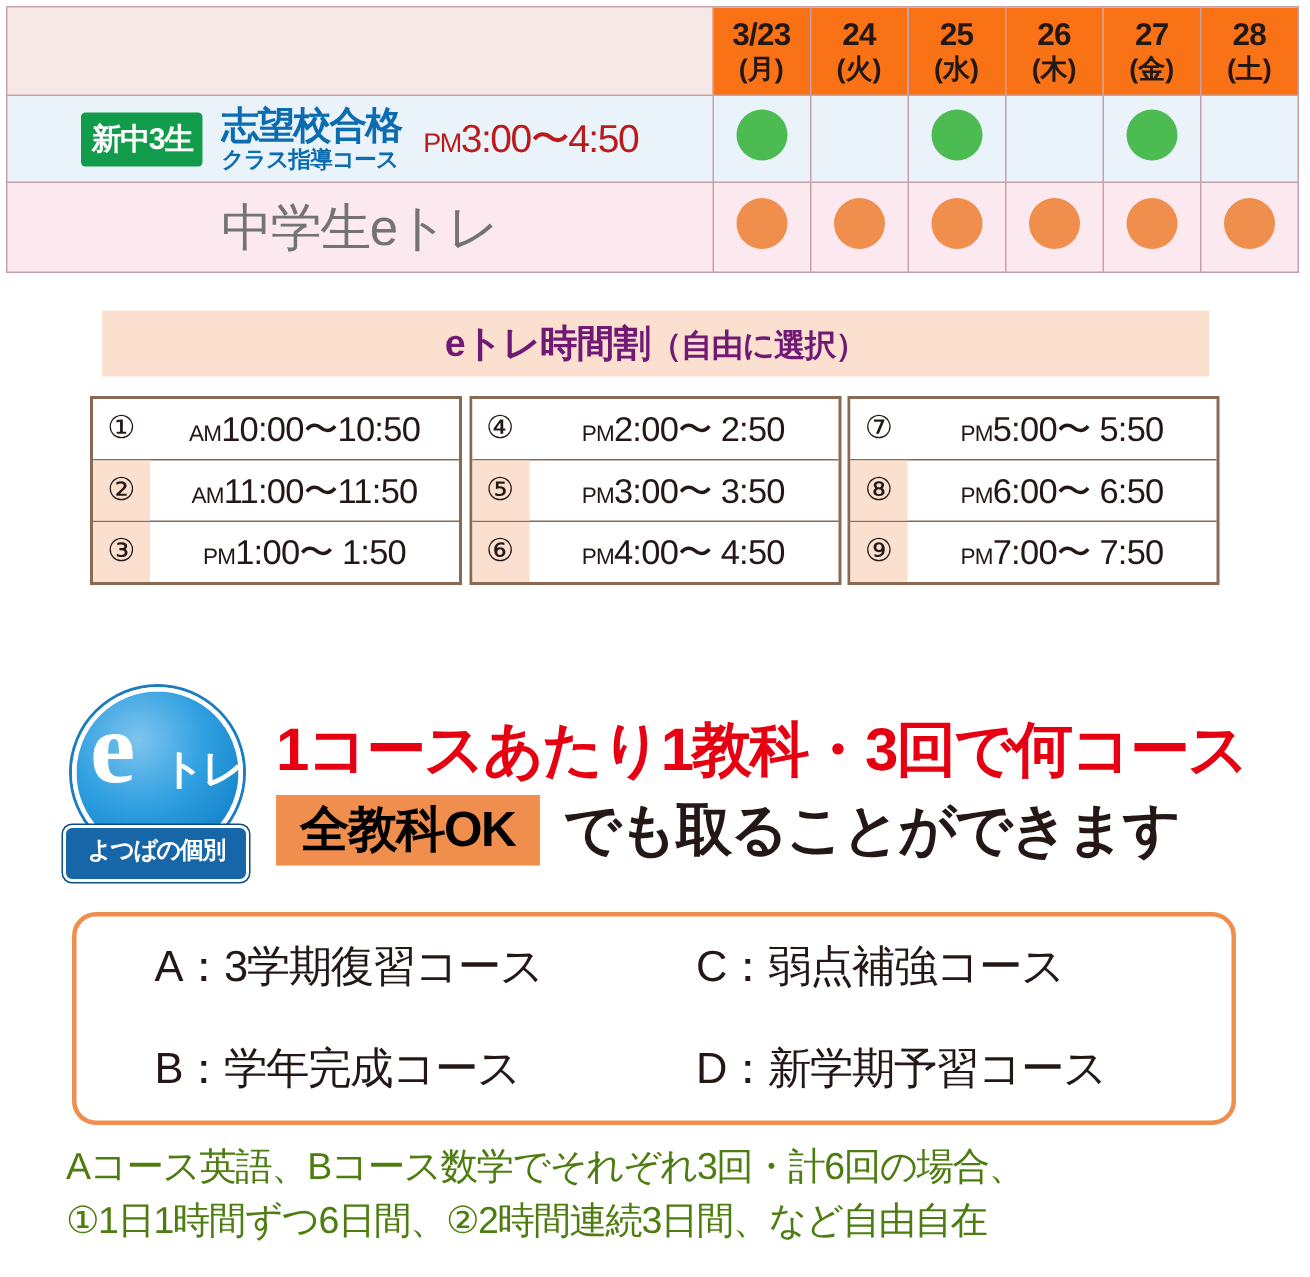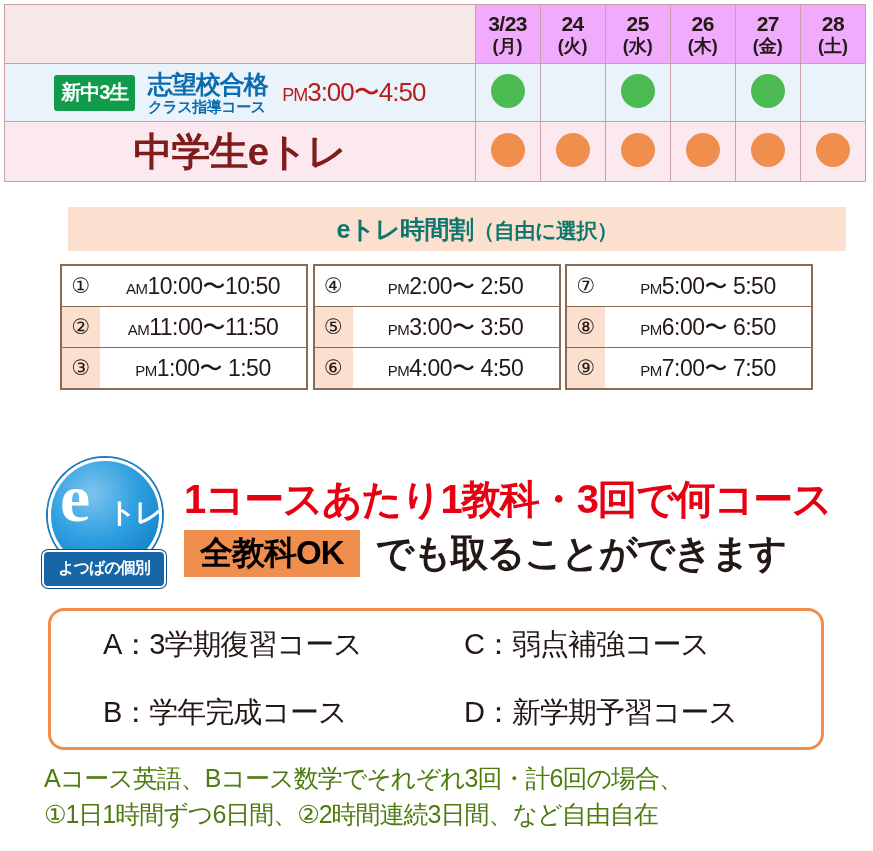--- a/index.html
+++ b/index.html
@@ -36,21 +36,21 @@
     vertical-align: middle;
   }
   .sched .col-label { width: 470px; }
   .sched .col-day   { width: 65px; }
 
   .hdr-blank {
     background: #f7e8e8;
     height: 58px;
   }
   .hdr-day {
-    background: #f0abfc;
+    background: #f97316;
     font-size: 21px;
     line-height: 1.15;
     font-weight: 700;
     color: #231815;
     height: 58px;
     margin-top: 32px;
   }
   .hdr-day .d1 { display: block; letter-spacing: -0.5px; }
   .hdr-day .d2 { display: block; font-size: 18px; }
 
@@ -104,23 +104,23 @@
     margin-left: 10px;
     font-size: 26px;
     color: #b91c1c;
     letter-spacing: -1px;
   }
   .time-text .ampm { font-size: 18px; }
 
   .label-cell-2 {
     text-align: left;
     padding-left: 14px;
-    font-size: 39px;
-    font-weight: 700;
-    color: #7f1d1d;
+    font-size: 34px;
+    font-weight: 400;
+    color: #737373;
     letter-spacing: -1px;
   }
 
   .dot {
     display: inline-block;
     width: 34px;
     height: 34px;
     border-radius: 50%;
   }
   .dot-green { background: #4cbb52; }
@@ -131,23 +131,22 @@
     position: absolute;
     left: 68px;
     top: 207px;
     width: 738px;
     height: 44px;
     background: #fbe0cf;
     text-align: center;
     line-height: 44px;
     font-size: 25px;
     font-weight: 700;
-    color: #0f766e;
+    color: #701a75;
     letter-spacing: -0.5px;
-    padding-left: 40px;
   }
   .tt-title .paren { font-size: 21px; font-weight: 700; }
 
   .tt-wrap {
     position: absolute;
     left: 60px;
     top: 264px;
     width: 753px;
     display: flex;
     justify-content: space-between;

